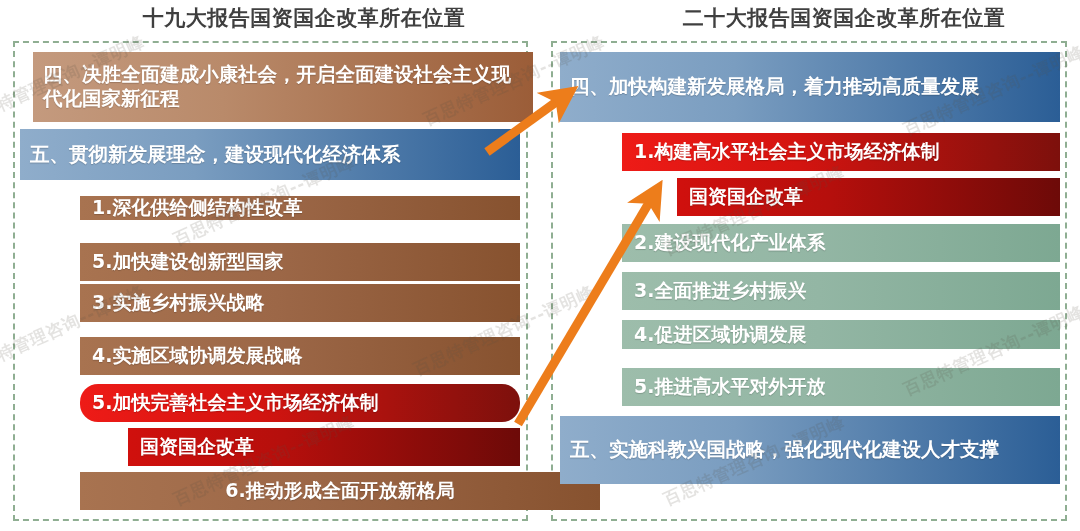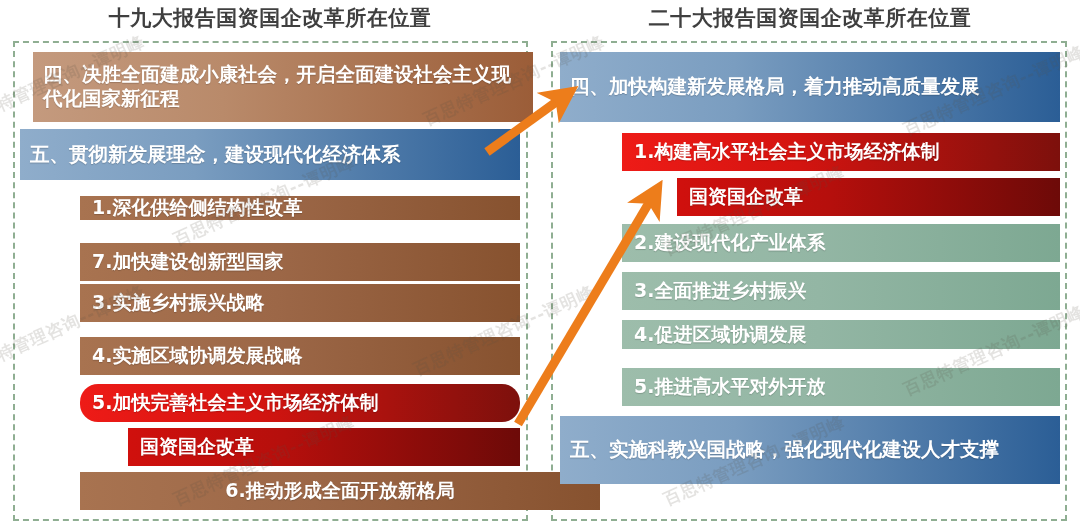--- a/index.html
+++ b/index.html
@@ -49,20 +49,21 @@
   .panel-title {
     position: absolute;
     top: 4px;
     text-align: center;
     font-size: 21px;
     font-weight: 700;
     color: #3f3f3f;
     letter-spacing: 0.5px;
     white-space: nowrap;
     font-family: "DejaVu Sans", "Liberation Sans", sans-serif;
+    padding-left: 34px;
   }
   #title-left  { left: 0;   width: 540px; }
   #title-right { left: 540px; width: 540px; }
 
   
   .bar {
     position: absolute;
     box-sizing: border-box;
     display: flex;
     align-items: center;
@@ -127,21 +128,21 @@
 
 <div class="bar bar-head g-blue-head" style="left:20px; top:129px; width:500px; height:51px;">
   <span>五、贯彻新发展理念，建设现代化经济体系</span>
 </div>
 
 <div class="bar bar-sub g-brown-sub" style="left:80px; top:196px; width:440px; height:24px;">
   <span>1.深化供给侧结构性改革</span>
 </div>
 
 <div class="bar bar-sub g-brown-sub" style="left:80px; top:243px; width:440px; height:38px;">
-  <span>7.加快建设创新型国家</span>
+  <span>5.加快建设创新型国家</span>
 </div>
 
 <div class="bar bar-sub g-brown-sub" style="left:80px; top:284px; width:440px; height:38px;">
   <span>3.实施乡村振兴战略</span>
 </div>
 
 <div class="bar bar-sub g-brown-sub" style="left:80px; top:337px; width:440px; height:38px;">
   <span>4.实施区域协调发展战略</span>
 </div>
 

